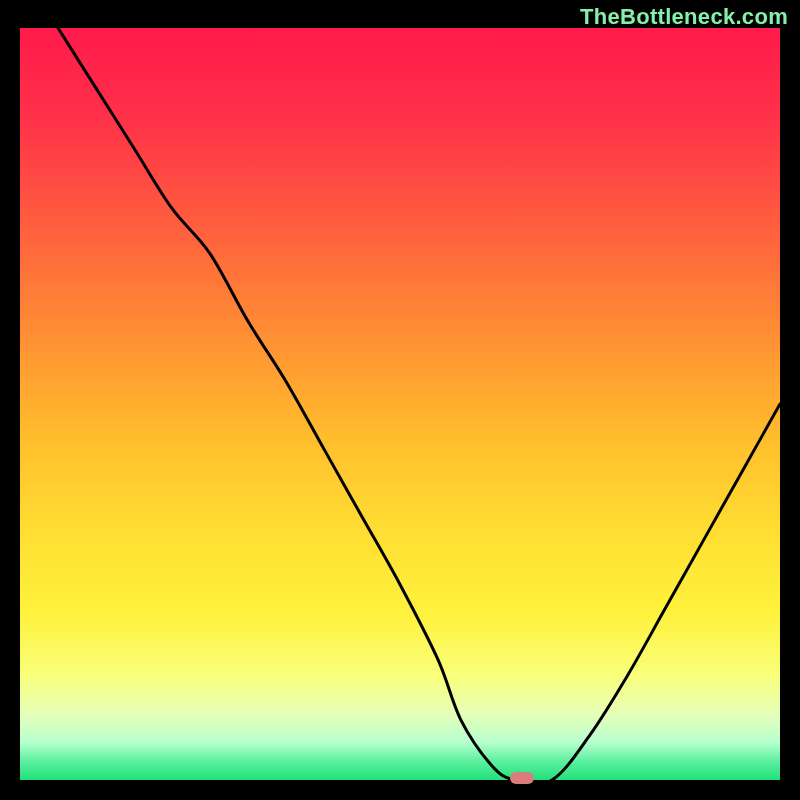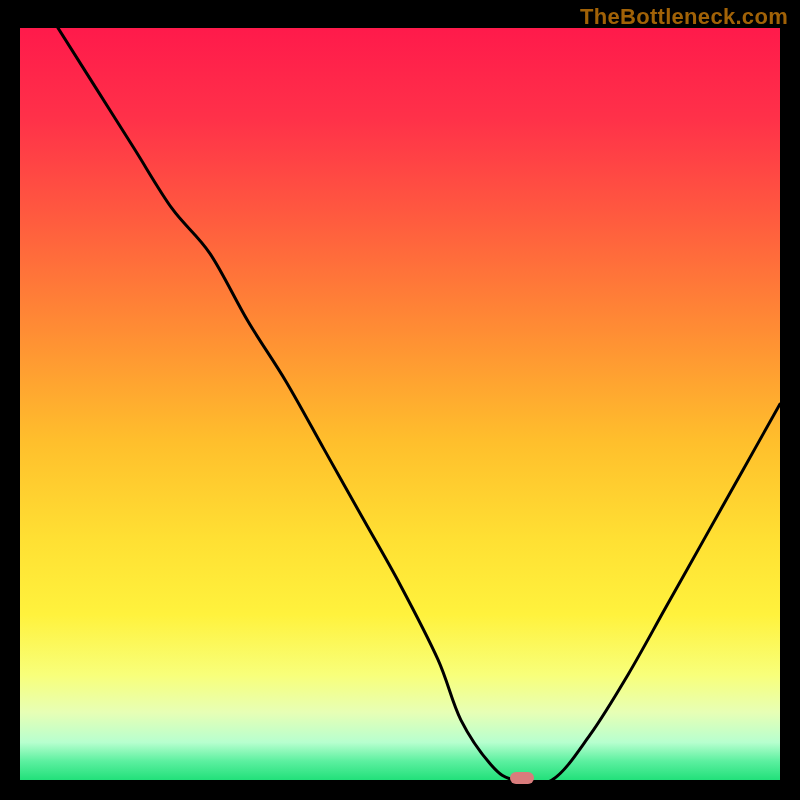--- a/index.html
+++ b/index.html
@@ -14,21 +14,21 @@
   .frame {
     position: relative;
     width: 800px;
     height: 800px;
     background: #000;
   }
   .watermark {
     position: absolute;
     top: 4px;
     right: 12px;
-    color: #a16207;
+    color: #86efac;
     font-size: 22px;
     font-weight: 600;
     letter-spacing: 0.3px;
     user-select: none;
   }
   
   .plot {
     position: absolute;
     left: 20px;
     top: 28px;

